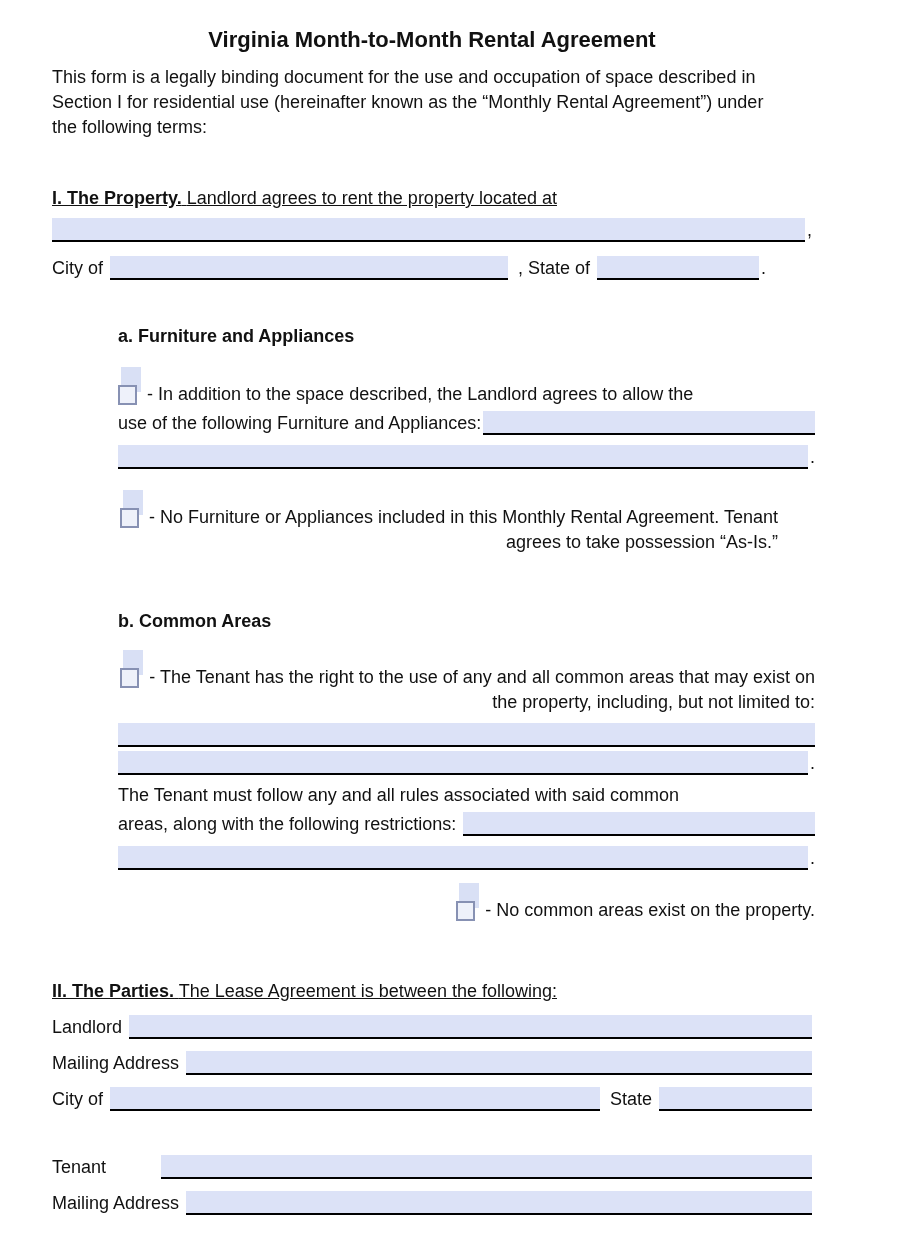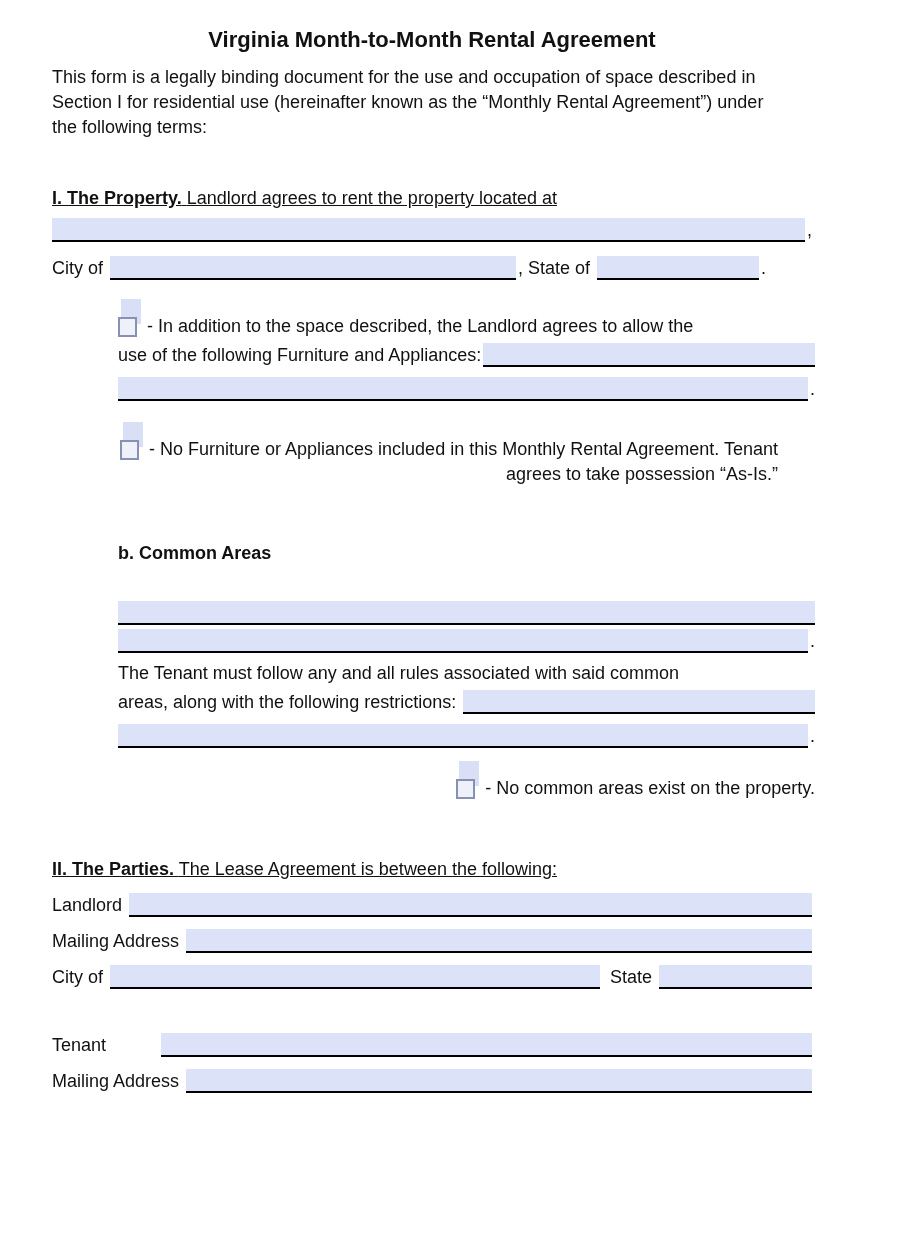--- a/index.html
+++ b/index.html
@@ -108,27 +108,28 @@
   <p class="sec-heading"><span class="bold">I. The Property.</span> <span>Landlord agrees to rent the property located at</span></p>
 
   <div class="row mt4">
     <span class="field grow"><span></span></span>
     <span class="suffix">,</span>
   </div>
 
   <div class="row mt10 sec1-city-row">
     <span class="lbl">City of</span>
     <span class="field grow"><span></span></span>
-    <span class="lbl" style="padding-left:2px;">, State of</span>
+    <span class="lbl" style="padding-left:10px;">, State of</span>
     <span class="field w-state1"><span></span></span>
     <span class="suffix">.</span>
   </div>
 
   <div class="indent">
 
+    <div class="sub-heading h-a">a. Furniture and Appliances</div>
 
     <div class="opt1">
       <div class="opt-line">
         <span class="cb"><span class="cb-highlight"></span><span class="cb-box"></span></span><span>- In addition to the space described, the Landlord agrees to allow the</span>
       </div>
       <div class="row">
         <span class="lbl" style="padding-right:2px;">use of the following Furniture and Appliances:</span>
         <span class="field grow"><span></span></span>
       </div>
       <div class="row mt6">
@@ -137,20 +138,21 @@
       </div>
     </div>
 
     <div class="opt2">
       <p class="cb-para"><span class="cb"><span class="cb-highlight"></span><span class="cb-box"></span></span><span>- No Furniture or Appliances included in this Monthly Rental Agreement. Tenant agrees to take possession “As-Is.”</span></p>
     </div>
 
     <div class="sub-heading h-b">b. Common Areas</div>
 
     <div class="opt3">
+      <p class="cb-para"><span class="cb"><span class="cb-highlight"></span><span class="cb-box"></span></span><span>- The Tenant has the right to the use of any and all common areas that may exist on the property, including, but not limited to:</span></p>
       <div class="row mt4">
         <span class="field grow"><span></span></span>
       </div>
       <div class="row">
         <span class="field grow"><span></span></span>
         <span class="suffix">.</span>
       </div>
     </div>
 
     <div class="mt12">

